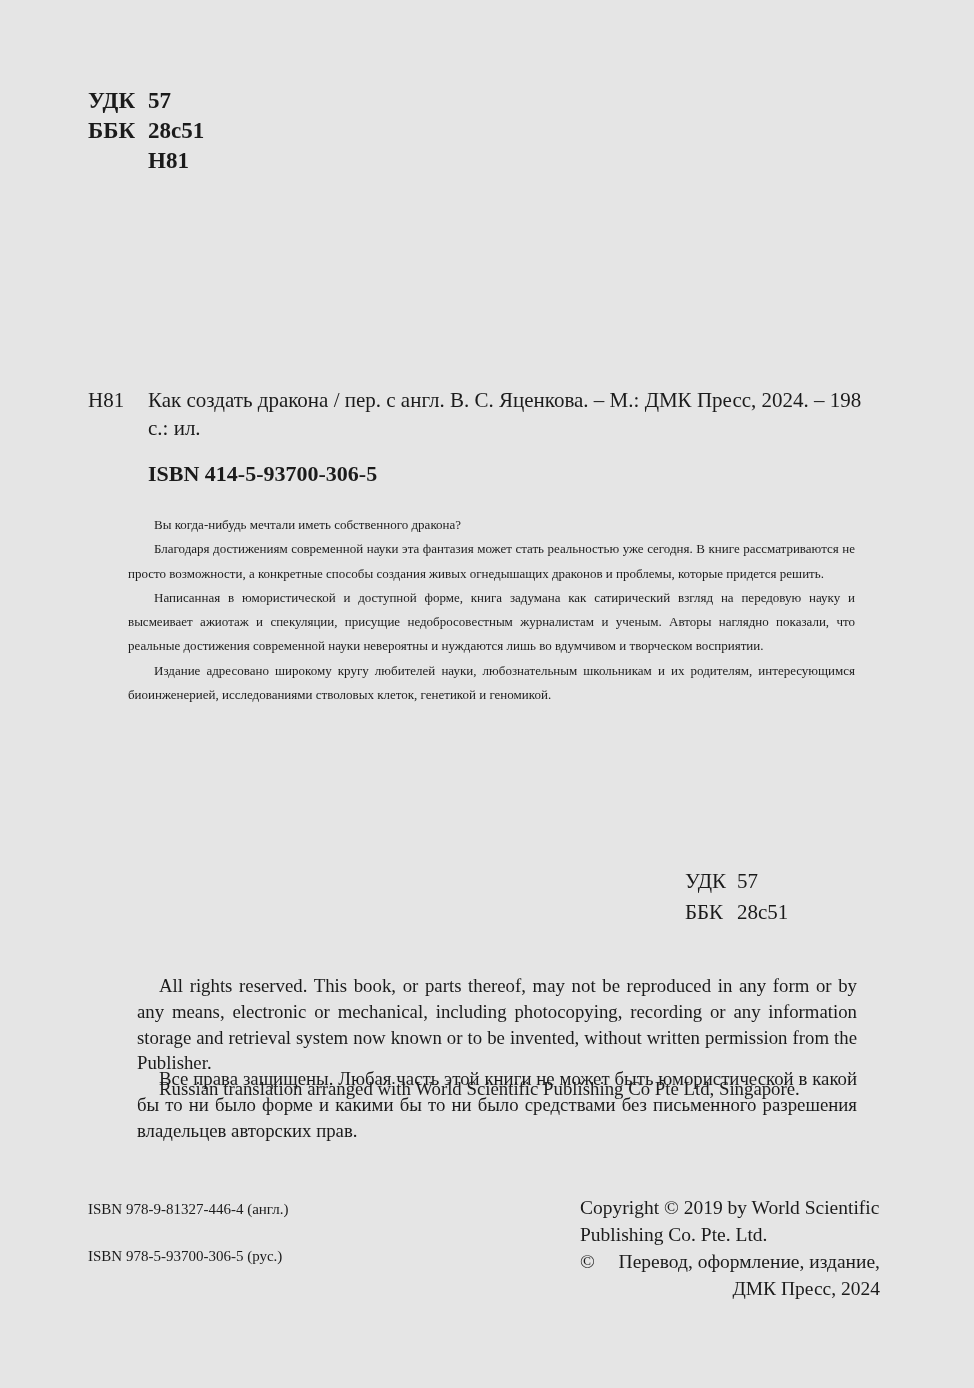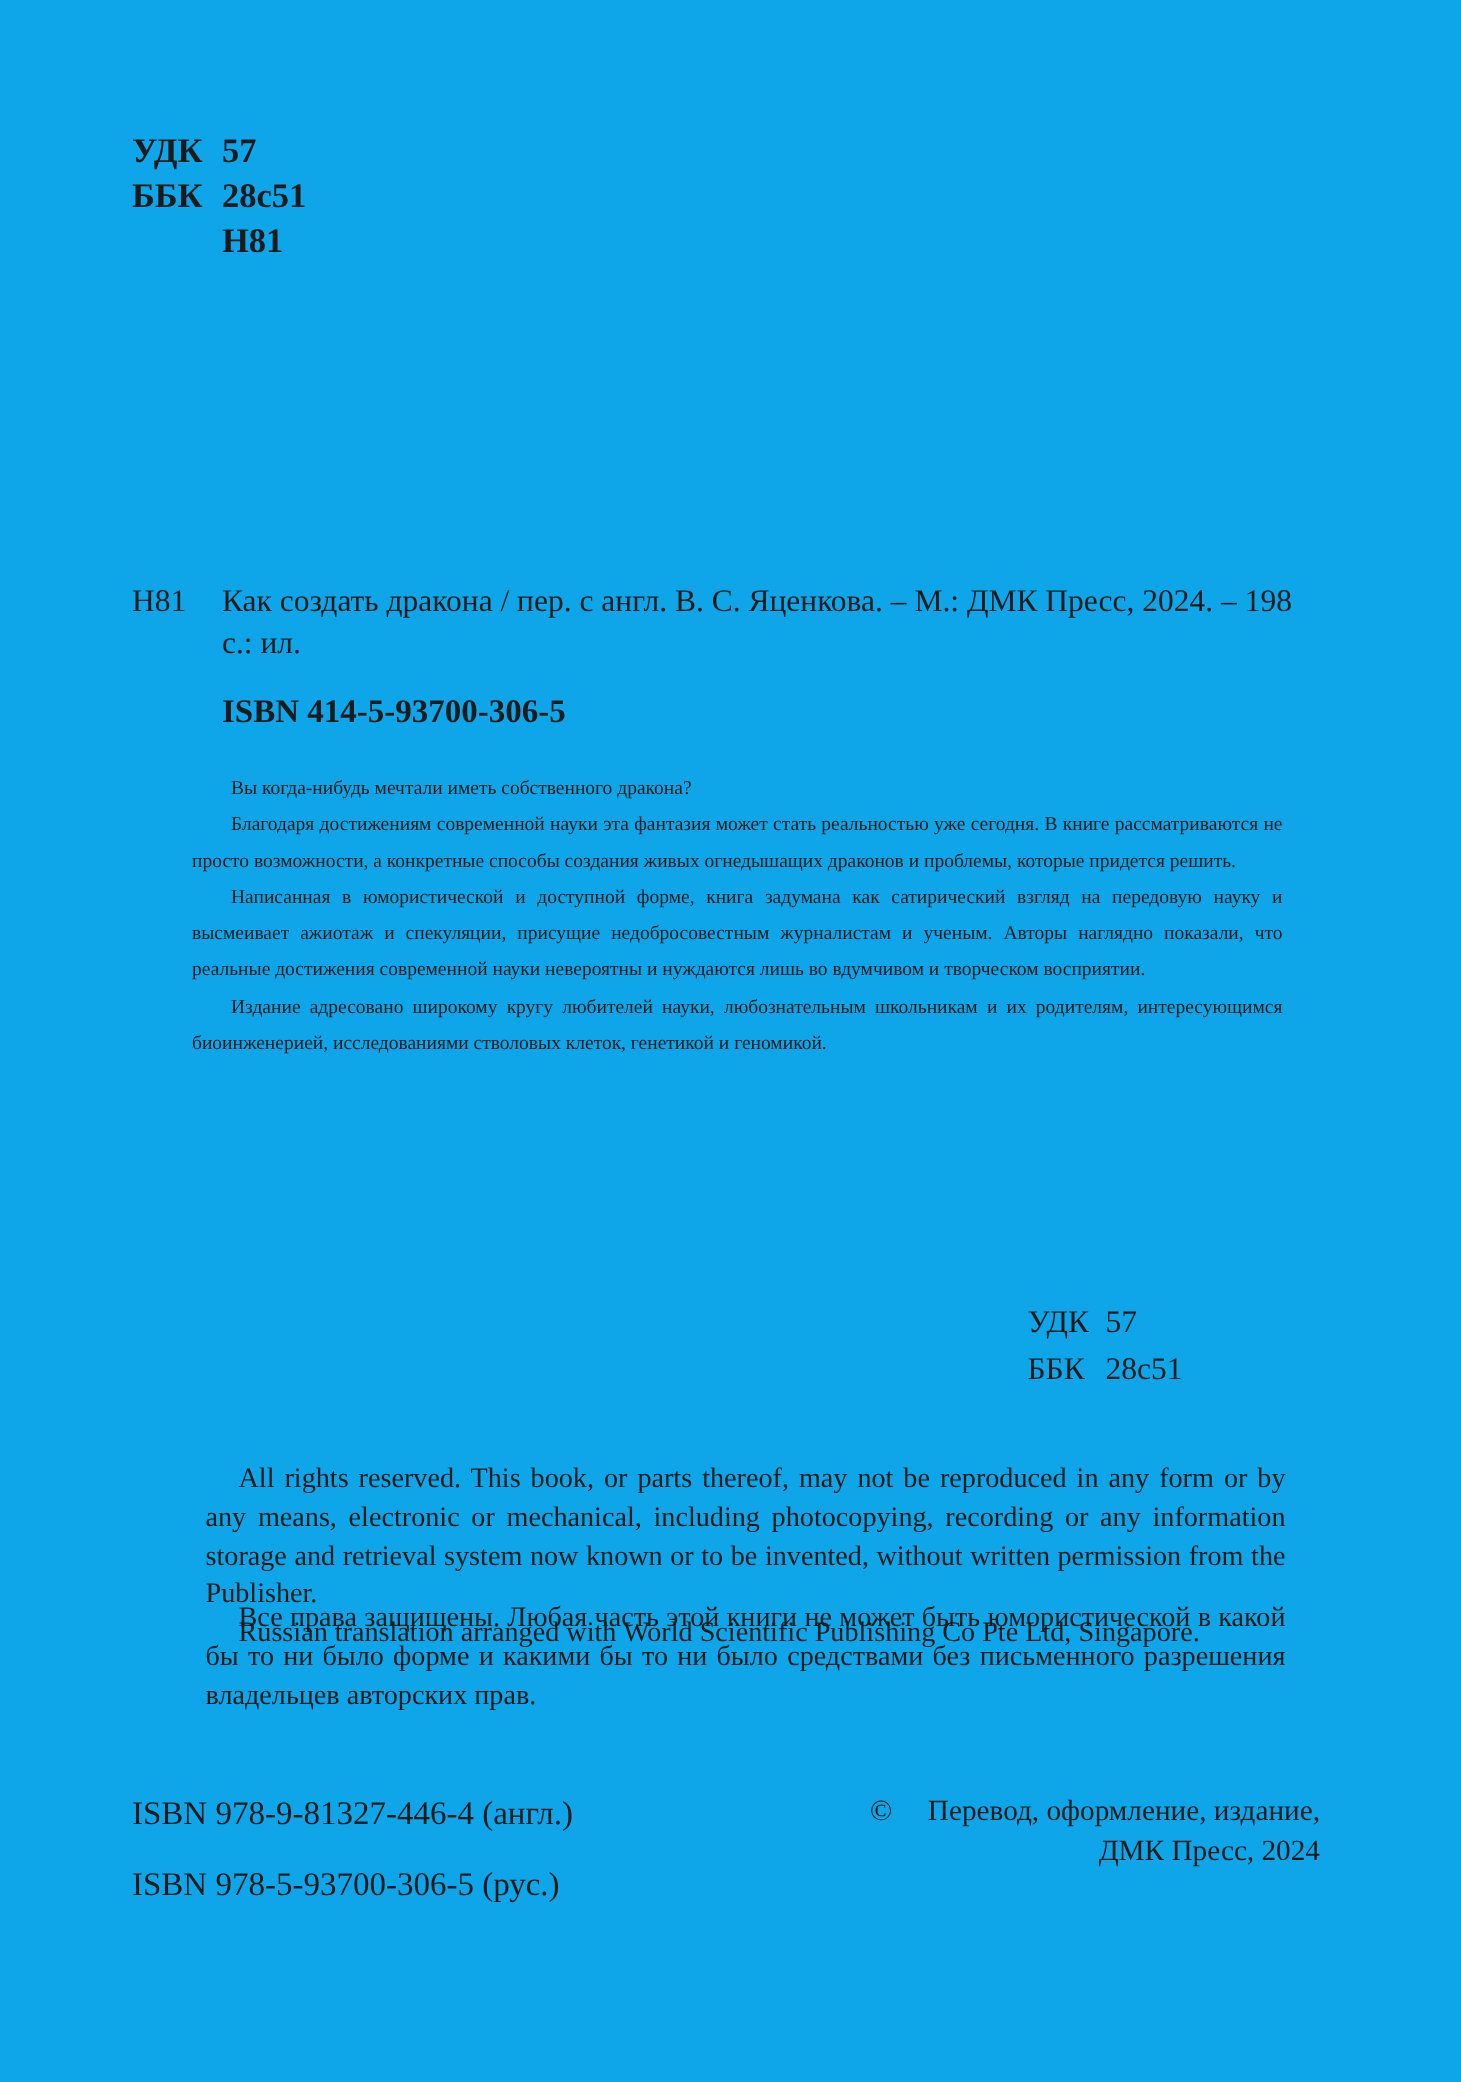--- a/index.html
+++ b/index.html
@@ -6,21 +6,21 @@
   html, body {
     margin: 0;
     padding: 0;
     background: #ffffff;
   }
   .page {
     position: relative;
     width: 974px;
     height: 1388px;
     margin: 0 auto;
-    background: #0ea5e9;
+    background: #e5e5e5;
     font-family: "Liberation Serif", "DejaVu Serif", serif;
     color: #1b1b1b;
     overflow: hidden;
   }
 
   
   .top-codes {
     position: absolute;
     left: 88px;
     top: 86px;
@@ -121,21 +121,21 @@
     font-size: 18.8px;
     line-height: 25.8px;
     text-align: justify;
   }
 
   
   .footer-isbn {
     position: absolute;
     left: 88px;
     top: 1196px;
-    font-size: 22px;
+    font-size: 15px;
     line-height: 26px;
   }
   .footer-isbn .isbn-line { white-space: nowrap; }
   .footer-isbn .isbn-line + .isbn-line { margin-top: 21px; }
 
   .footer-copyright {
     position: absolute;
     left: 580px;
     top: 1194px;
     width: 300px;
@@ -202,19 +202,20 @@
   <div class="rights-ru">
     <p>Все права защищены. Любая часть этой книги не может быть юмористической в какой бы то ни было форме и какими бы то ни было средствами без письменного разрешения владельцев авторских прав.</p>
   </div>
 
   <div class="footer-isbn">
     <div class="isbn-line">ISBN 978-9-81327-446-4 (англ.)</div>
     <div class="isbn-line">ISBN 978-5-93700-306-5 (рус.)</div>
   </div>
 
   <div class="footer-copyright">
+    <div class="copyright-en">Copyright © 2019 by World Scientific Publishing Co. Pte. Ltd.</div>
     <div class="copyright-ru">
       <span class="c-sym">©</span>
       <div class="c-text">Перевод, оформление, издание, ДМК Пресс, 2024</div>
     </div>
   </div>
 
 </div>
 
 </body></html>

